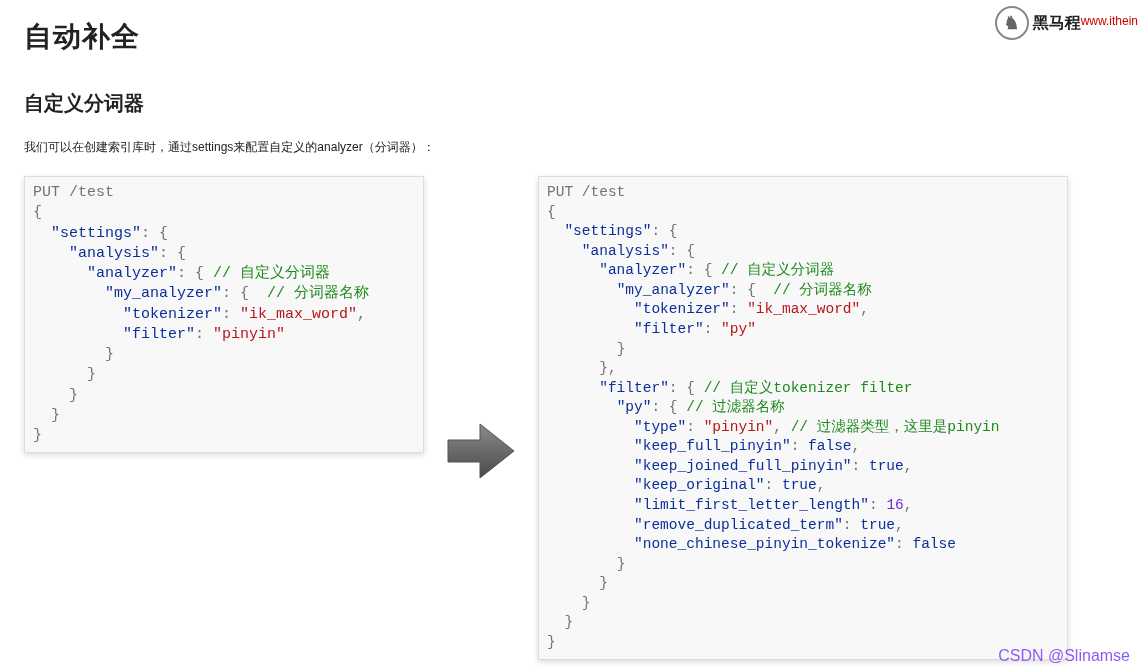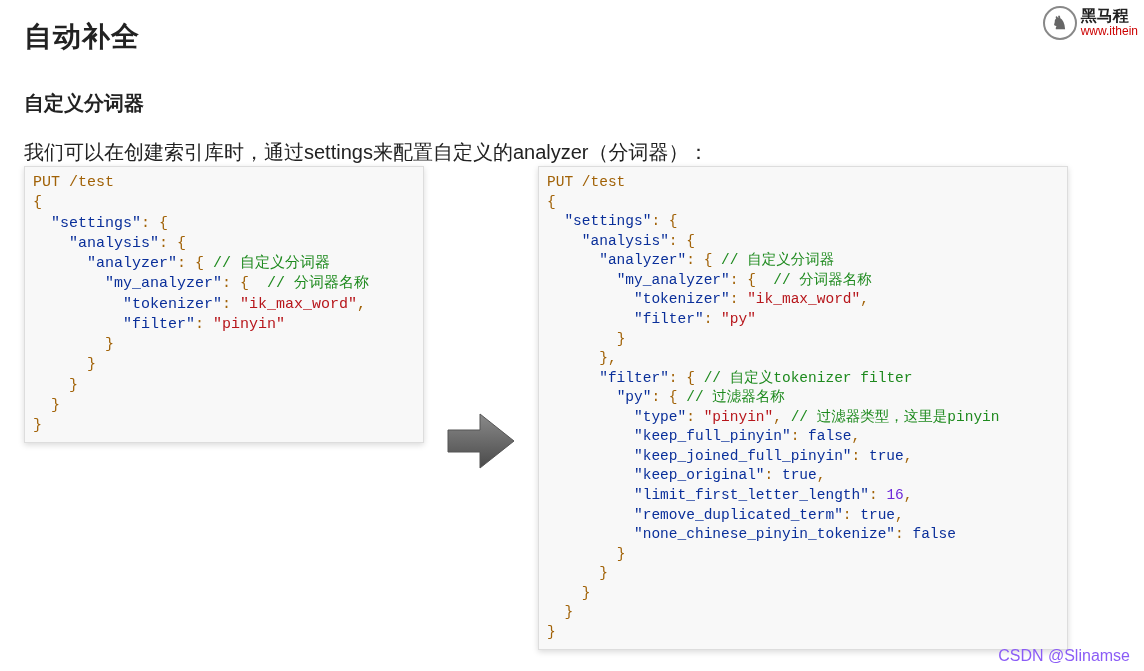--- a/index.html
+++ b/index.html
@@ -17,21 +17,22 @@
     font-weight: 700;
     letter-spacing: 1px;
     margin-bottom: 34px;
   }
   h2.subtitle {
     font-size: 20px;
     font-weight: 700;
     margin-bottom: 22px;
   }
   p.lead {
-    font-size: 20px;
+    font-size: 12px;
+    margin-bottom: 20px;
   }
   .row {
     display: flex;
     align-items: flex-start;
     gap: 20px;
   }
   .codebox {
     background: #f8f8f8;
     border: 1px solid #ddd;
     box-shadow: 0 2px 6px rgba(0,0,0,0.15);
@@ -45,34 +46,34 @@
   #code-right { width: 530px; font-size: 14.5px; }
   .arrow-wrap {
     align-self: center;
     margin-top: 70px;
   }
   .k   { color: #0a2f9a; }
   .s   { color: #b7161b; }
   .n   { color: #6d28d9; }
   .bool{ color: #0a2f9a; }
   .cm  { color: #1e8a1e; margin-top: 28px; }
-  .p   { color: #a16207; }
+  .p   { color: #737373; }
 
   .logo {
     position: absolute;
     top: 6px; right: 6px;
     display: flex; align-items: center; gap: 4px;
     font-size: 13px;
   }
   .logo .circ {
     width: 34px; height: 34px; border: 2px solid #888; border-radius: 50%;
     display: flex; align-items: center; justify-content: center;
     color: #666; font-weight: bold; font-size: 18px;
   }
-  .logo .txt { display:flex; flex-direction:column; line-height:1.05; }
+  .logo .txt { display:flex; flex-direction:row; line-height:1.05; }
   .logo .big { font-weight:700; font-size:16px; color:#222;}
   .logo .small { font-size:12px; color:#c00;}
 
   .watermark {
     position: absolute;
     bottom: 6px; right: 14px;
     color: #8b5cf6;
     font-size: 16px;
   }
 </style>

